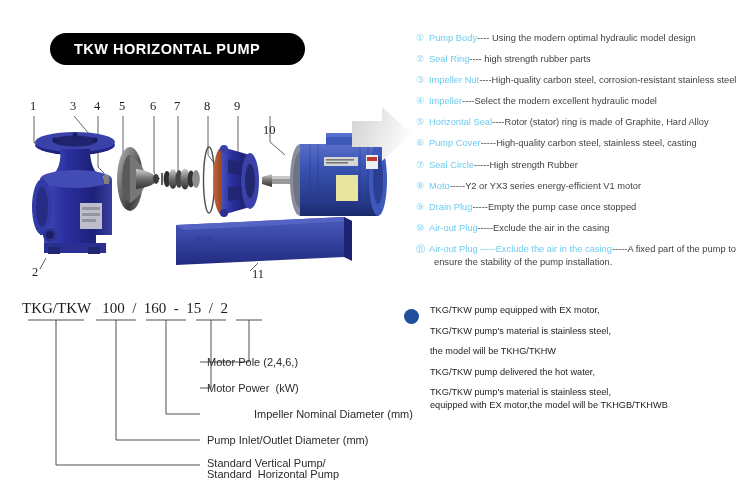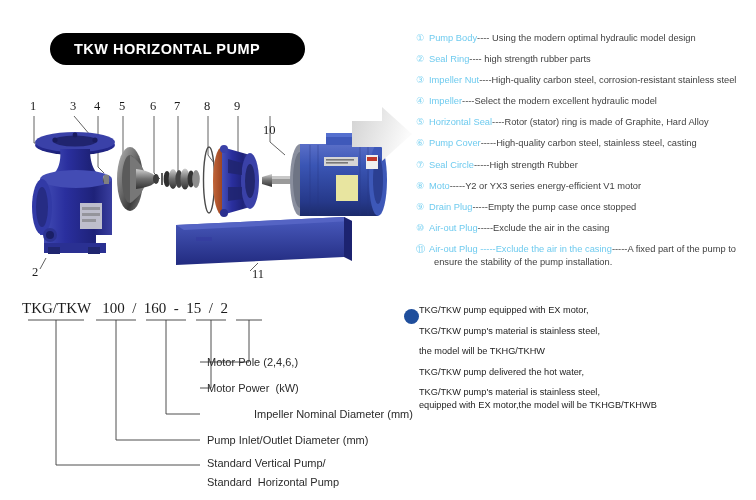--- a/index.html
+++ b/index.html
@@ -105,21 +105,21 @@
   .note-bullet {
     position: absolute; left: 0px; top: 4px;
     width: 15px; height: 15px;
     background: #1F4E9C;
     border-radius: 50%;
   }
   .note-line {
     font-size: 9.2px;
     line-height: 11px;
     color: #222222;
-    margin-left: 15px;
+    margin-left: 26px;
     margin-bottom: 9.6px;
     white-space: pre;
   }
   .note-line.tight { margin-bottom: 1.5px; }
 </style>
 </head>
 <body>
 
 <div class="page">
 
@@ -422,21 +422,21 @@
 
         <path d="M56,25 L56,170 L200,170"></path>
       </g>
     </svg>
 
     <span class="leader-label" style="left:207px; top:62px;">Motor Pole (2,4,6,)</span>
     <span class="leader-label" style="left:207px; top:88px;">Motor Power  (kW)</span>
     <span class="leader-label" style="left:207px; top:114px;padding-left:47px;">Impeller Nominal Diameter (mm)</span>
     <span class="leader-label" style="left:207px; top:140px;">Pump Inlet/Outlet Diameter (mm)</span>
     <span class="leader-label" style="left:207px; top:163px;">Standard Vertical Pump/</span>
-    <span class="leader-label" style="left:207px; top:174px;margin-top:8px;">Standard  Horizontal Pump</span>
+    <span class="leader-label" style="left:207px; top:174px;">Standard  Horizontal Pump</span>
 
   </div>
 
   <div class="notes">
     <span class="note-bullet"></span>
     <div class="note-line">TKG/TKW pump equipped with EX motor,</div>
     <div class="note-line">TKG/TKW pump's material is stainless steel,</div>
     <div class="note-line">the model will be TKHG/TKHW</div>
     <div class="note-line">TKG/TKW pump delivered the hot water,</div>
     <div class="note-line tight">TKG/TKW pump's material is stainless steel,</div>

